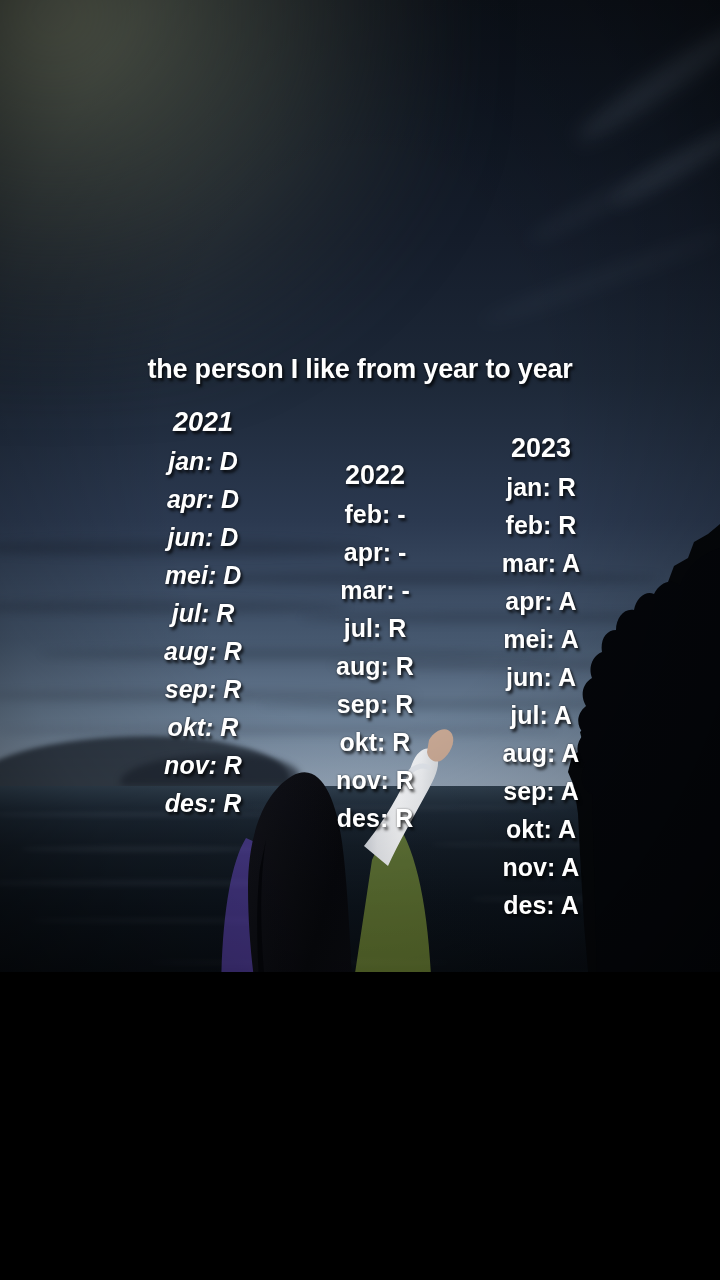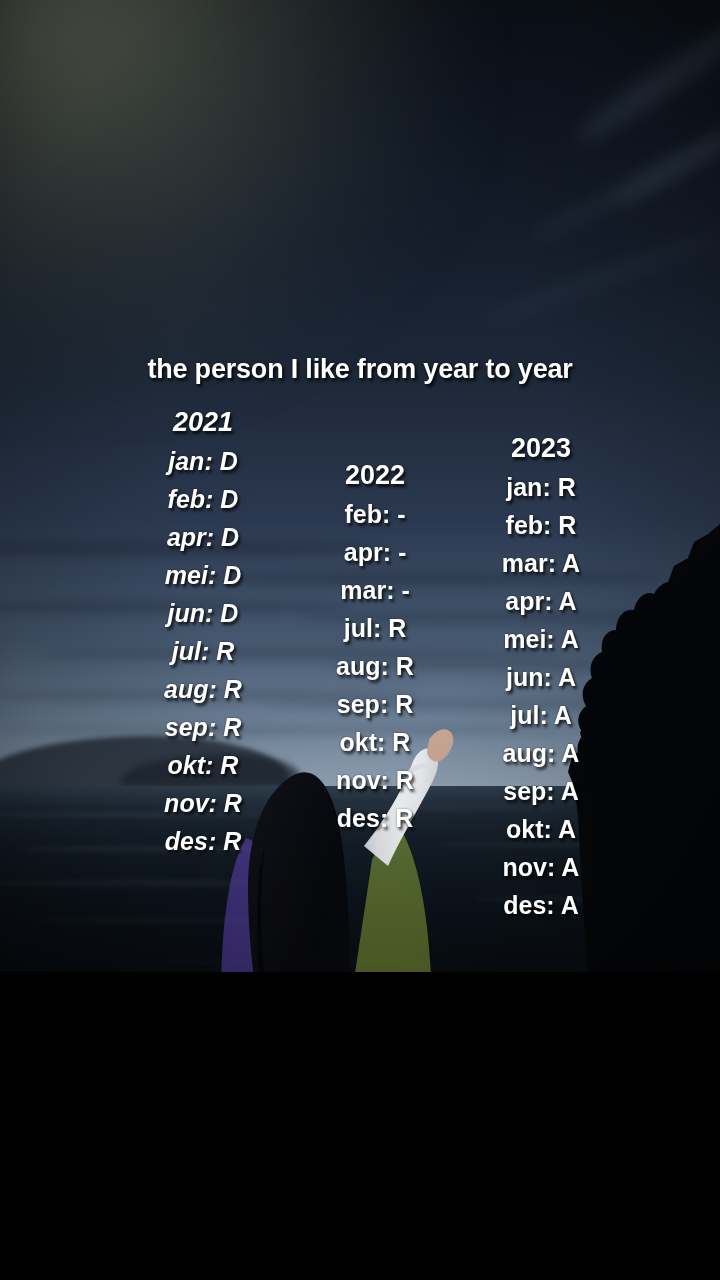--- a/index.html
+++ b/index.html
@@ -322,24 +322,23 @@
 
   <div class="overlay">
 
     <div class="title">the person I like from year to year</div>
 
     <div class="columns">
 
       <div class="col col-0">
         <div class="year">2021</div>
         <div class="row">jan: D</div>
-        <div class="row">feb: D</div>
         <div class="row">apr: D</div>
+        <div class="row">jun: D</div>
         <div class="row">mei: D</div>
-        <div class="row">jun: D</div>
         <div class="row">jul: R</div>
         <div class="row">aug: R</div>
         <div class="row">sep: R</div>
         <div class="row">okt: R</div>
         <div class="row">nov: R</div>
         <div class="row">des: R</div>
       </div>
 
       <div class="col col-1">
         <div class="year">2022</div>

